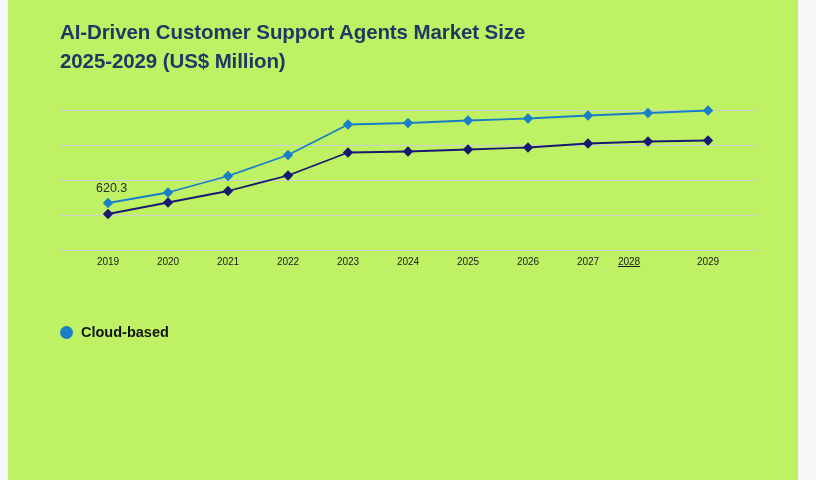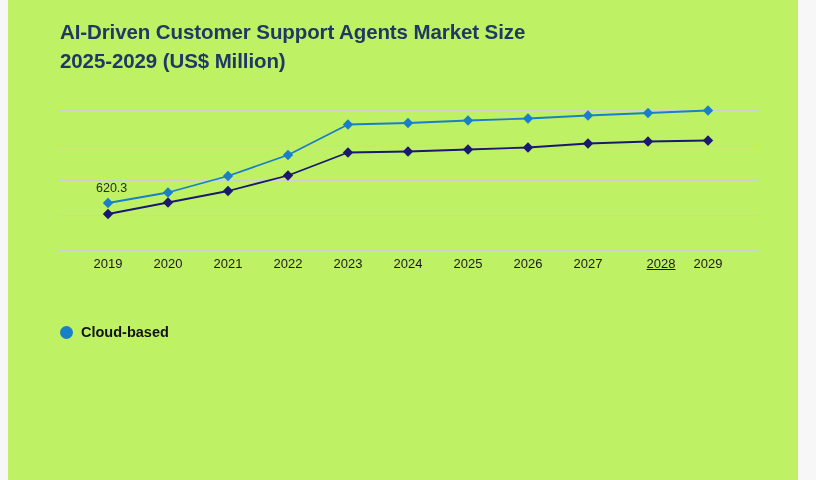--- a/index.html
+++ b/index.html
@@ -72,21 +72,21 @@
   #x-axis {
     position: absolute;
     left: 51px;
     top: 256px;
     width: 699px;
     height: 20px;
   }
   .x-tick {
     position: absolute;
     transform: translateX(-50%);
-    font-size: 13px;
+    font-size: 10px;
     color: #1a1a1a;
     white-space: nowrap;
   }
 
   
   #legend {
     position: absolute;
     left: 40px;
     top: 324px;
     display: flex;
@@ -178,21 +178,21 @@
   <div id="x-axis">
       <div class="x-tick" style="left: 49px;">2019</div>
       <div class="x-tick" style="left: 109px;">2020</div>
       <div class="x-tick" style="left: 169px;">2021</div>
       <div class="x-tick" style="left: 229px;">2022</div>
       <div class="x-tick" style="left: 289px;">2023</div>
       <div class="x-tick" style="left: 349px;">2024</div>
       <div class="x-tick" style="left: 409px;">2025</div>
       <div class="x-tick" style="left: 469px;">2026</div>
       <div class="x-tick" style="left: 529px;">2027</div>
-      <div class="x-tick" style="left: 602px; text-decoration: underline;">2028</div>
+      <div class="x-tick" style="left: 570px; text-decoration: underline;">2028</div>
       <div class="x-tick" style="left: 649px;">2029</div>
     </div>
 
   <div id="legend">
       <div class="legend-item">
         <span class="legend-dot" style="background: rgb(26, 127, 201);"></span>
         <span class="legend-label">Cloud-based</span>
       </div>
     </div>
 

